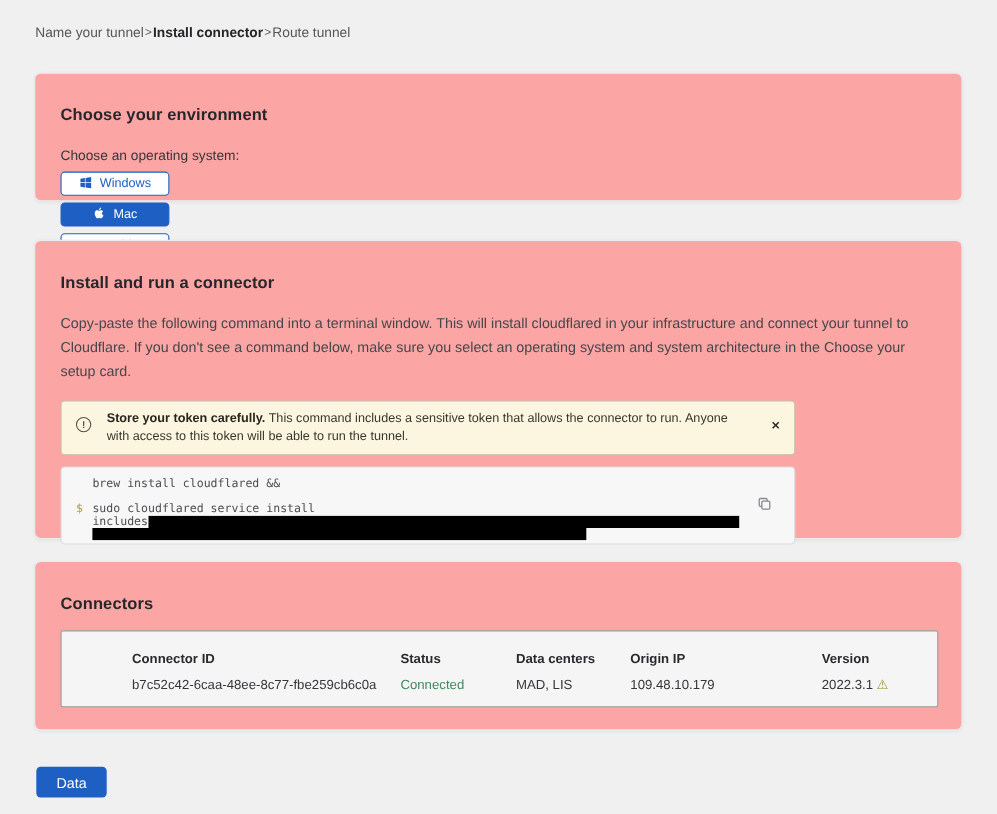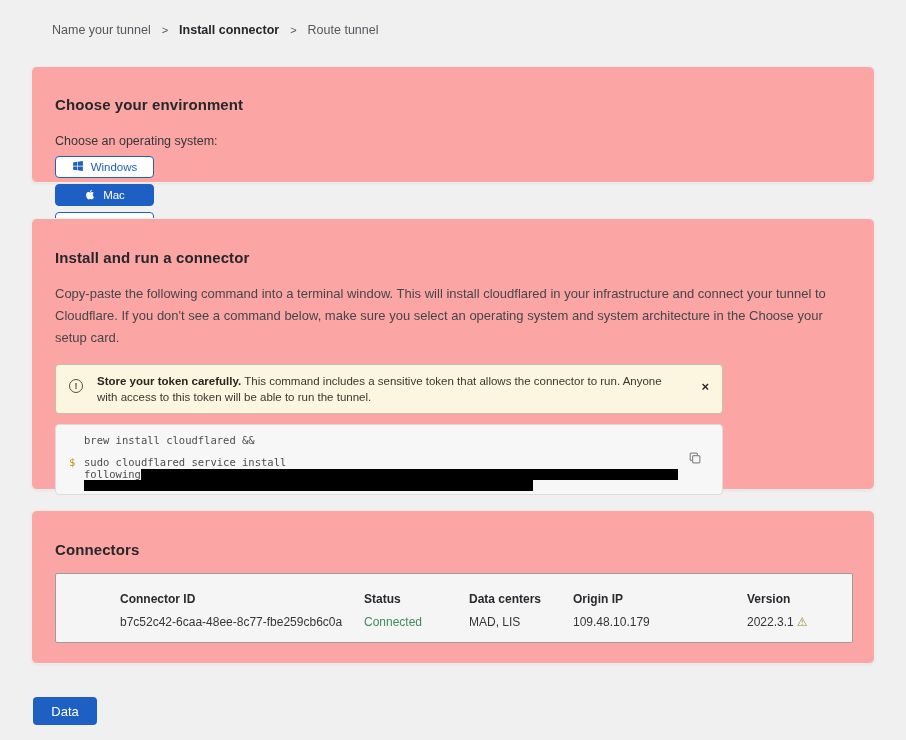--- a/index.html
+++ b/index.html
@@ -7,23 +7,23 @@
   body {
     position: relative;
     background: #f0f0f1;
     font-family: "Liberation Sans", sans-serif;
     color: #313131;
     overflow: hidden;
   }
 
   
   .breadcrumb {
-    position: absolute; top: 23px; left: 52px;
+    position: absolute; top: 23px; left: 32px;
     font-size: 12.5px; color: #56565c;
-    display: flex; align-items: center; gap: 11px;
+    display: flex; align-items: center; gap: 1px;
   }
   .breadcrumb .crumb-active { color: #25252a; font-weight: 700; }
   .breadcrumb .sep { color: #56565c; font-size: 11px; }
 
   
   .card {
     position: absolute; left: 31px; width: 844px;
     background: #fca5a5;
     border: 1px solid #ececee;
     border-radius: 6px;
@@ -194,21 +194,21 @@
     <b>Store your token carefully.</b>
     <span>This command includes a sensitive token that allows the connector to run. Anyone with access to this token will be able to run the tunnel.</span>
     <button class="banner-close">×</button>
   </div>
 
   <div class="code-block">
     <span class="code-prompt">$</span>
     <div class="code-line first">brew install cloudflared &amp;&amp;</div>
     <div class="code-line">sudo cloudflared service install</div>
     <div class="token-line">
-      <span>following</span>
+      <span>includes</span>
       <span class="redact-bar bar1"></span>
     </div>
     <div class="redact-bar bar2"></div>
     <button class="copy-btn">
       <svg width="14" height="14" viewBox="0 0 14 14">
           <rect x="4.6" y="4.6" width="7.2" height="7.2" rx="1" fill="none" stroke="currentColor" stroke-width="1.2"></rect>
           <path d="M9.4 4.6V3.2a1 1 0 0 0-1-1H3.2a1 1 0 0 0-1 1v5.2a1 1 0 0 0 1 1h1.4" fill="none" stroke="currentColor" stroke-width="1.2"></path>
         </svg>
     </button>
   </div>

